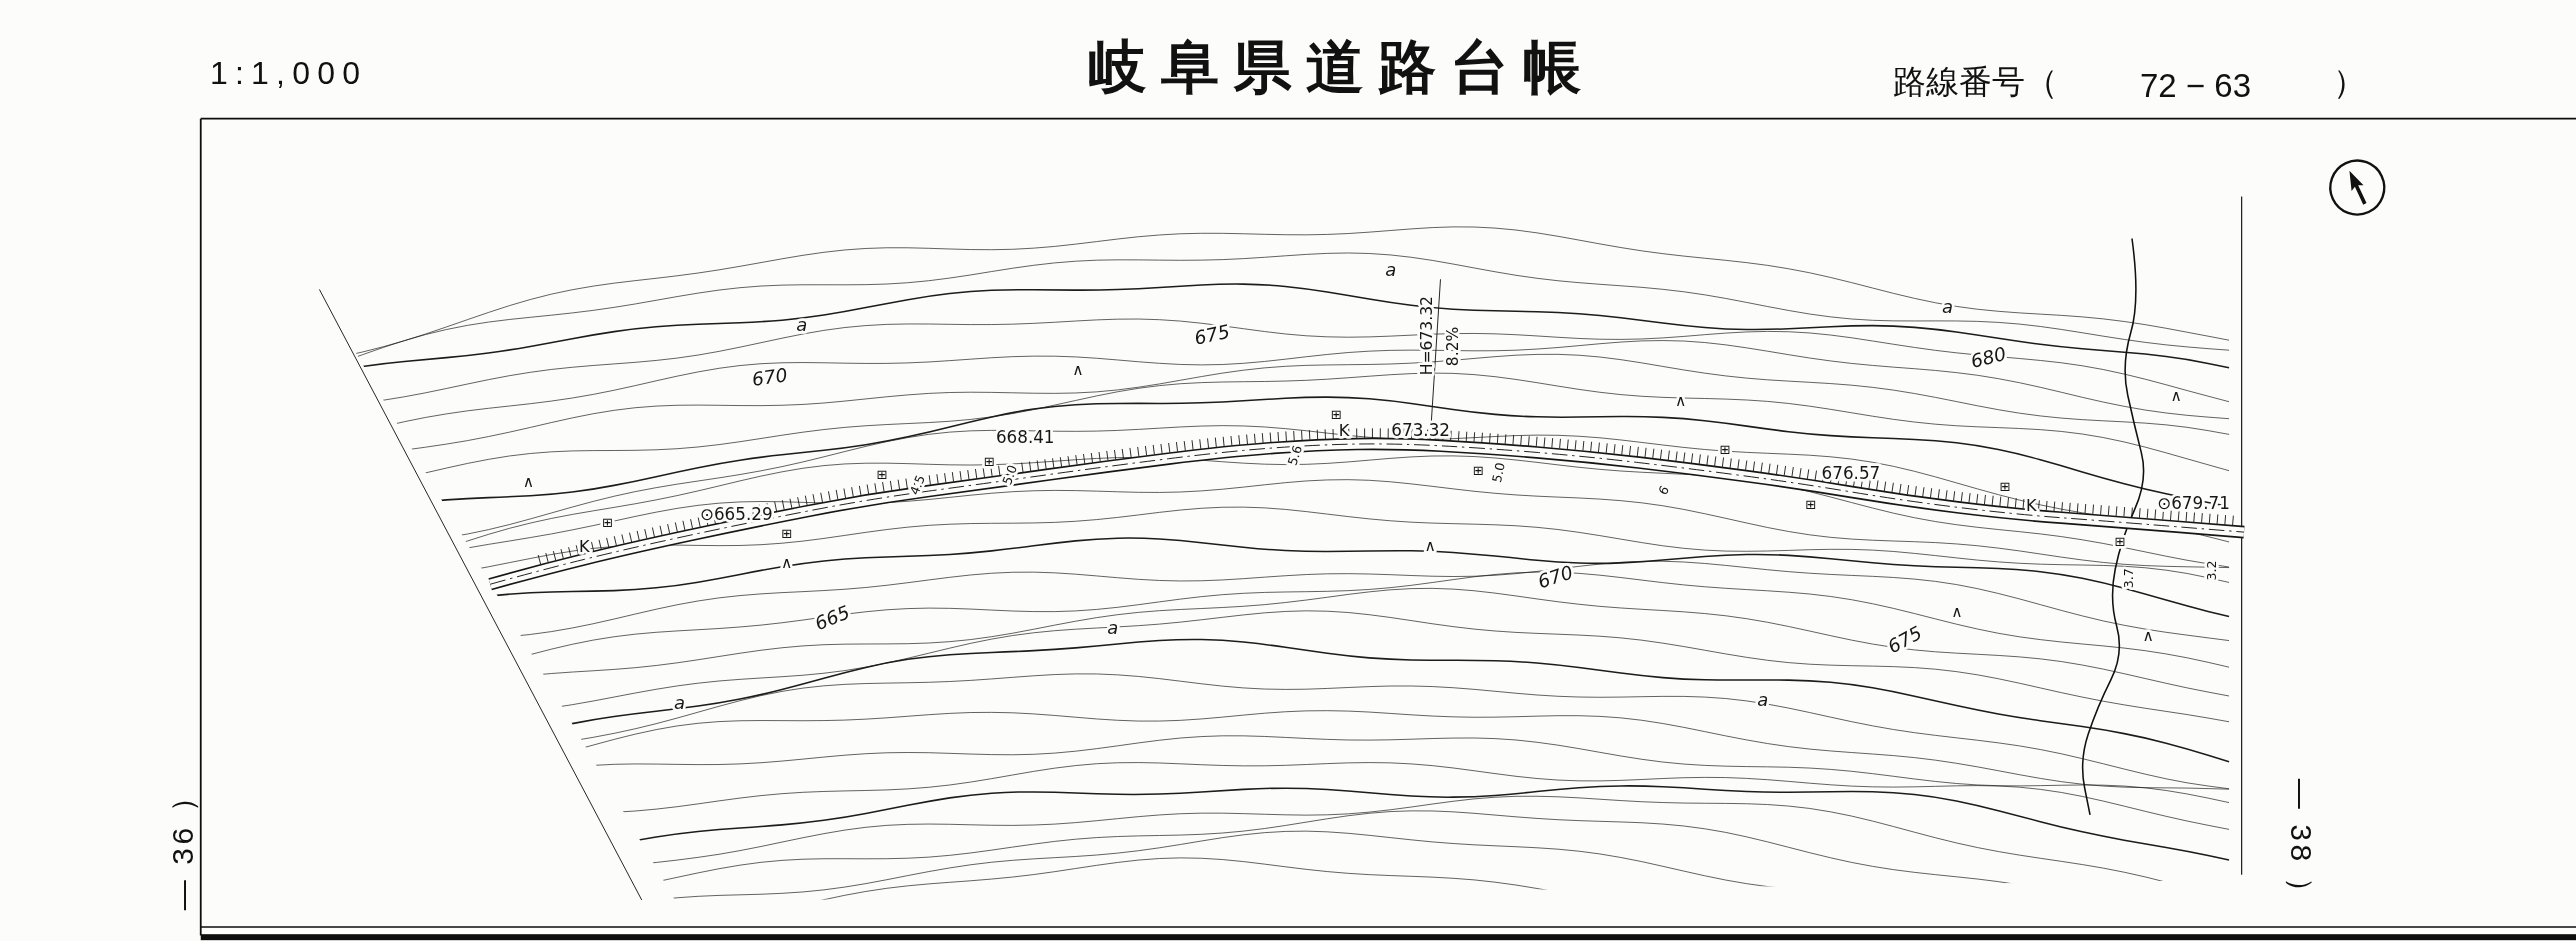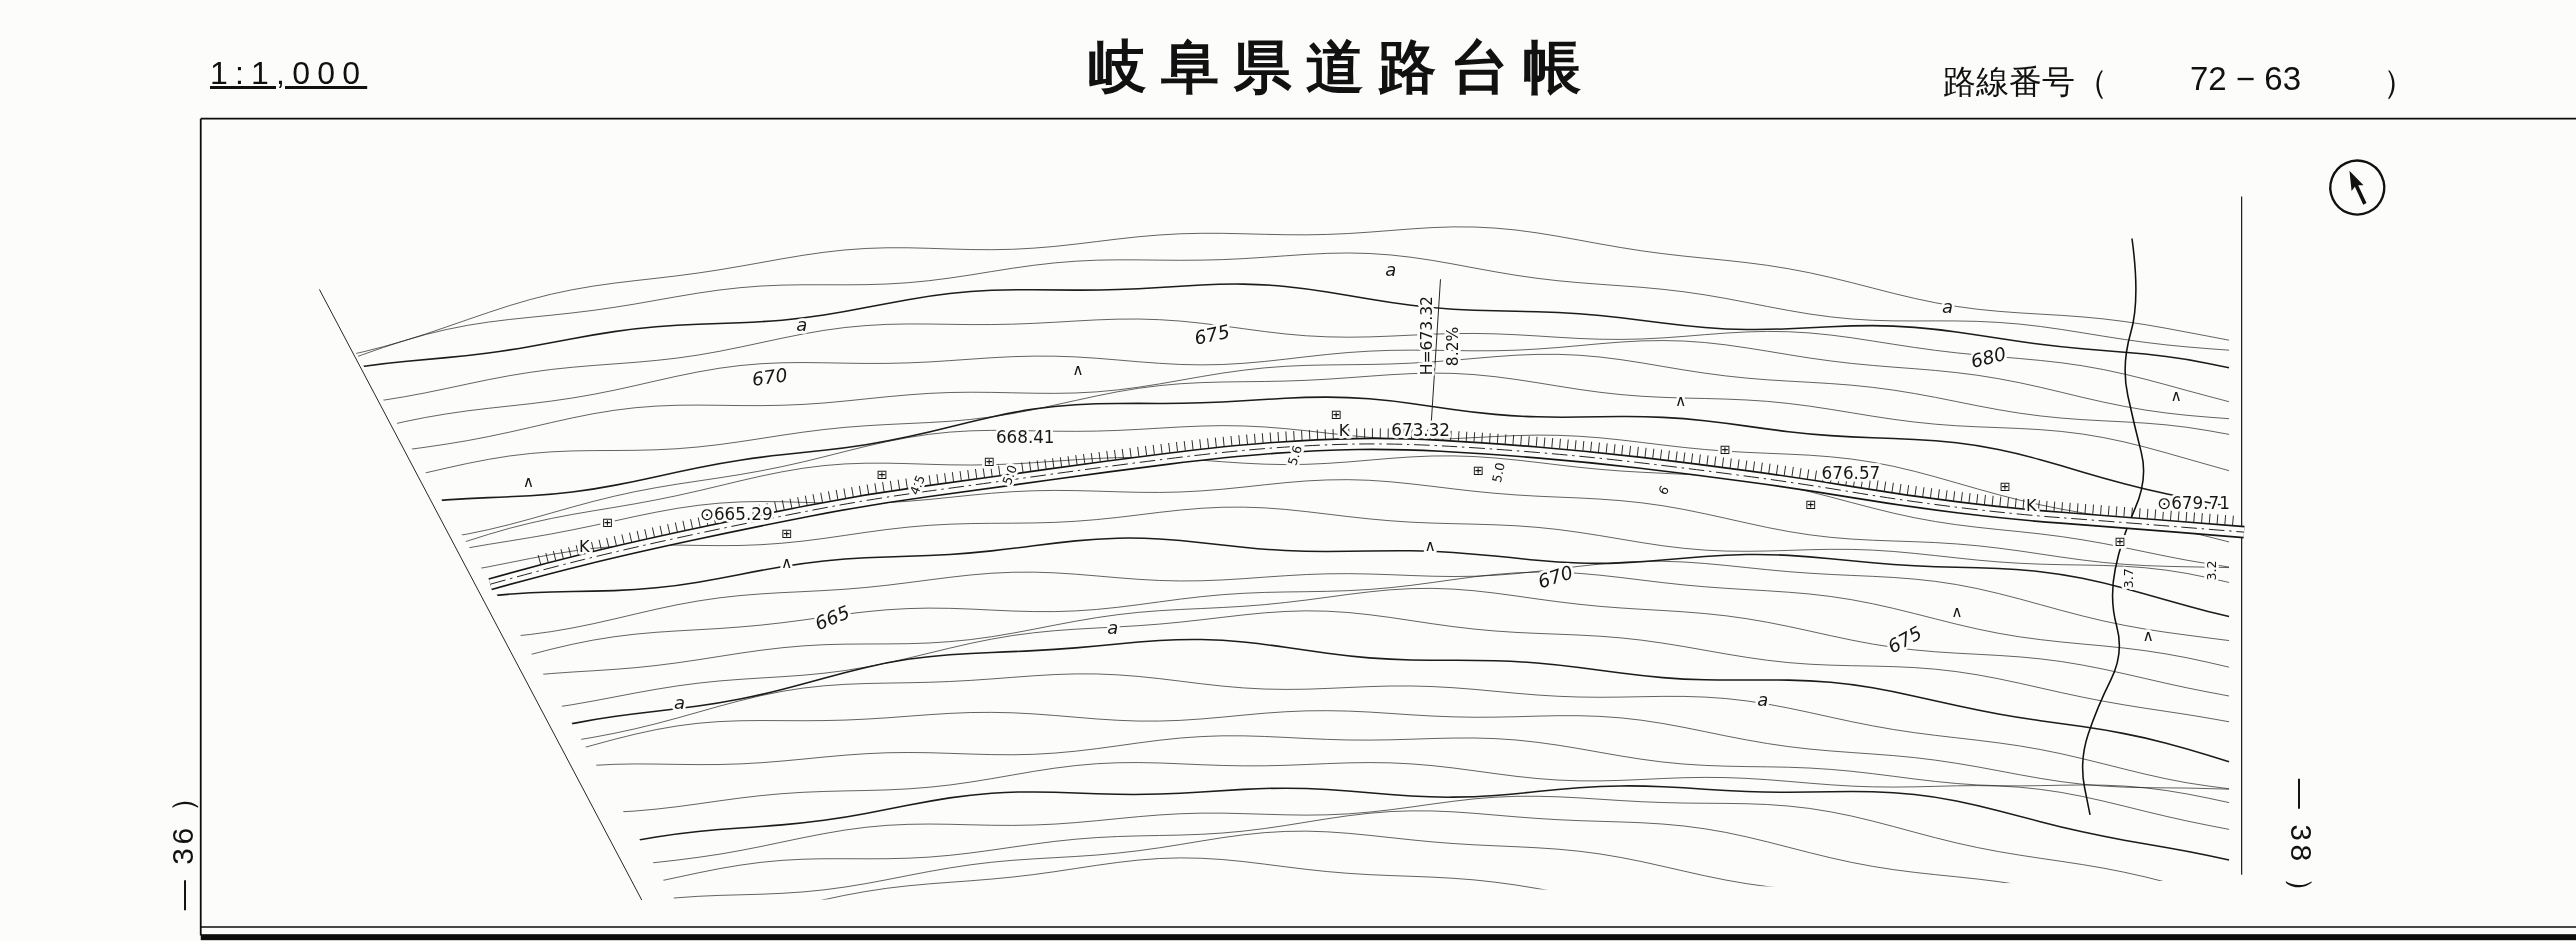--- a/index.html
+++ b/index.html
@@ -1,23 +1,23 @@
 <!DOCTYPE html>
 <html style="font-size:9.6px"><head>
 <meta charset="utf-8">
 <style>
   html,body{margin:0;padding:0;background:#e9e9e5;}
   .sheet{
     position:relative;width:2576px;height:942px;background:#fcfcfa;
     font-family:"Liberation Sans","DejaVu Sans",sans-serif;color:#111;overflow:hidden;
   }
   .hdr{position:absolute;white-space:nowrap;}
-  .scale{left:210px;top:55px;font-size:32px;letter-spacing:7.2px;text-decoration:underline;}
+  .scale{left:210px;top:55px;font-size:32px;letter-spacing:7.2px;}
   .title{left:0;right:0;top:29px;text-align:center;font-size:58px;font-weight:bold;letter-spacing:14.4px;transform:translateX(54px);}
-  .route{left:1943px;top:60px;width:473px;font-size:33px;display:flex;justify-content:space-between;align-items:flex-start;}
+  .route{left:1893px;top:60px;width:473px;font-size:33px;display:flex;justify-content:space-between;align-items:flex-end;}
   .join{position:absolute;width:144px;text-align:center;font-size:30px;letter-spacing:3.6px;}
   .join-left{left:111px;top:824px;transform:rotate(-90deg);}
   .join-right{left:2228px;top:824px;transform:rotate(90deg);}
   #map-svg{position:absolute;left:0;top:0;}
   #map-svg text{
     font-family:"DejaVu Sans",sans-serif;fill:#161616;
     stroke:#fcfcfa;stroke-width:9px;paint-order:stroke;stroke-linejoin:round;
   }
   .lbl-contours{font-size:31px;font-style:italic;}
   .lbl-spots{font-size:28px;}

